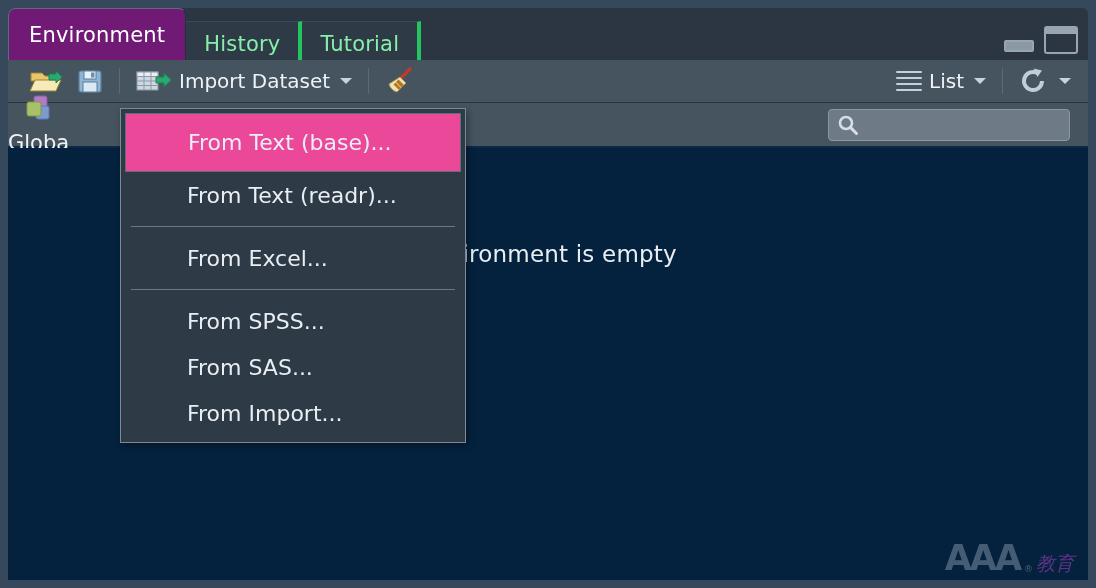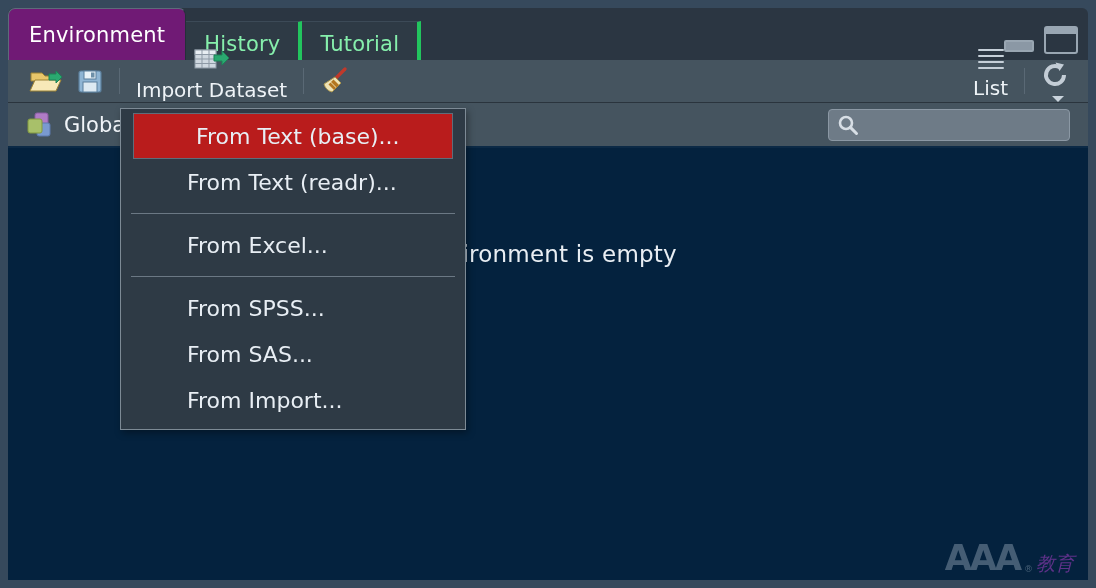--- a/index.html
+++ b/index.html
@@ -114,21 +114,20 @@
 
   .tb-btn {
     display: flex;
     align-items: center;
     gap: 7px;
     padding: 3px 7px;
     border-radius: 3px;
     color: #eef3f7;
     font-size: 20px;
     white-space: nowrap;
-    flex-direction: column;
   }
 
   .tb-sep {
     width: 1px; height: 26px;
     background: #222b33;
     border-right: 1px solid #5a6975;
     margin: 0 9px;
   }
 
   .caret {
@@ -152,24 +151,24 @@
     background: #45545f;
     border-bottom: 2px solid #0c2a46;
     display: flex;
     align-items: center;
   }
 
   .env-label {
     display: flex;
     align-items: center;
     gap: 10px;
-    padding-left: 18px;
     color: #f0f4f8;
     font-size: 21px;
     white-space: nowrap;
+    flex-direction: column;
   }
 
   .searchbox {
     position: absolute;
     right: 18px;
     width: 242px; height: 32px;
     background: #6e7b87;
     border: 1px solid #8b98a4;
     border-radius: 4px;
     display: flex;
@@ -236,24 +235,24 @@
   .menu-item {
     height: 46px;
     display: flex;
     align-items: center;
     padding-left: 66px;
     color: #e8eef4;
     font-size: 22px;
     white-space: nowrap;
   }
   .menu-item.highlighted {
-    background: #b91c1c;
+    background: #ec4899;
     border: 1px solid #5f6d7a;
-    margin: 0 12px;
-    height: 46px;
+    margin: 0 4px;
+    height: 59px;
     padding-left: 62px;
   }
   .menu-sep {
     height: 1px;
     background: #6b7884;
     margin: 8px 10px;
   }
 </style>
 </head>
 <body>

